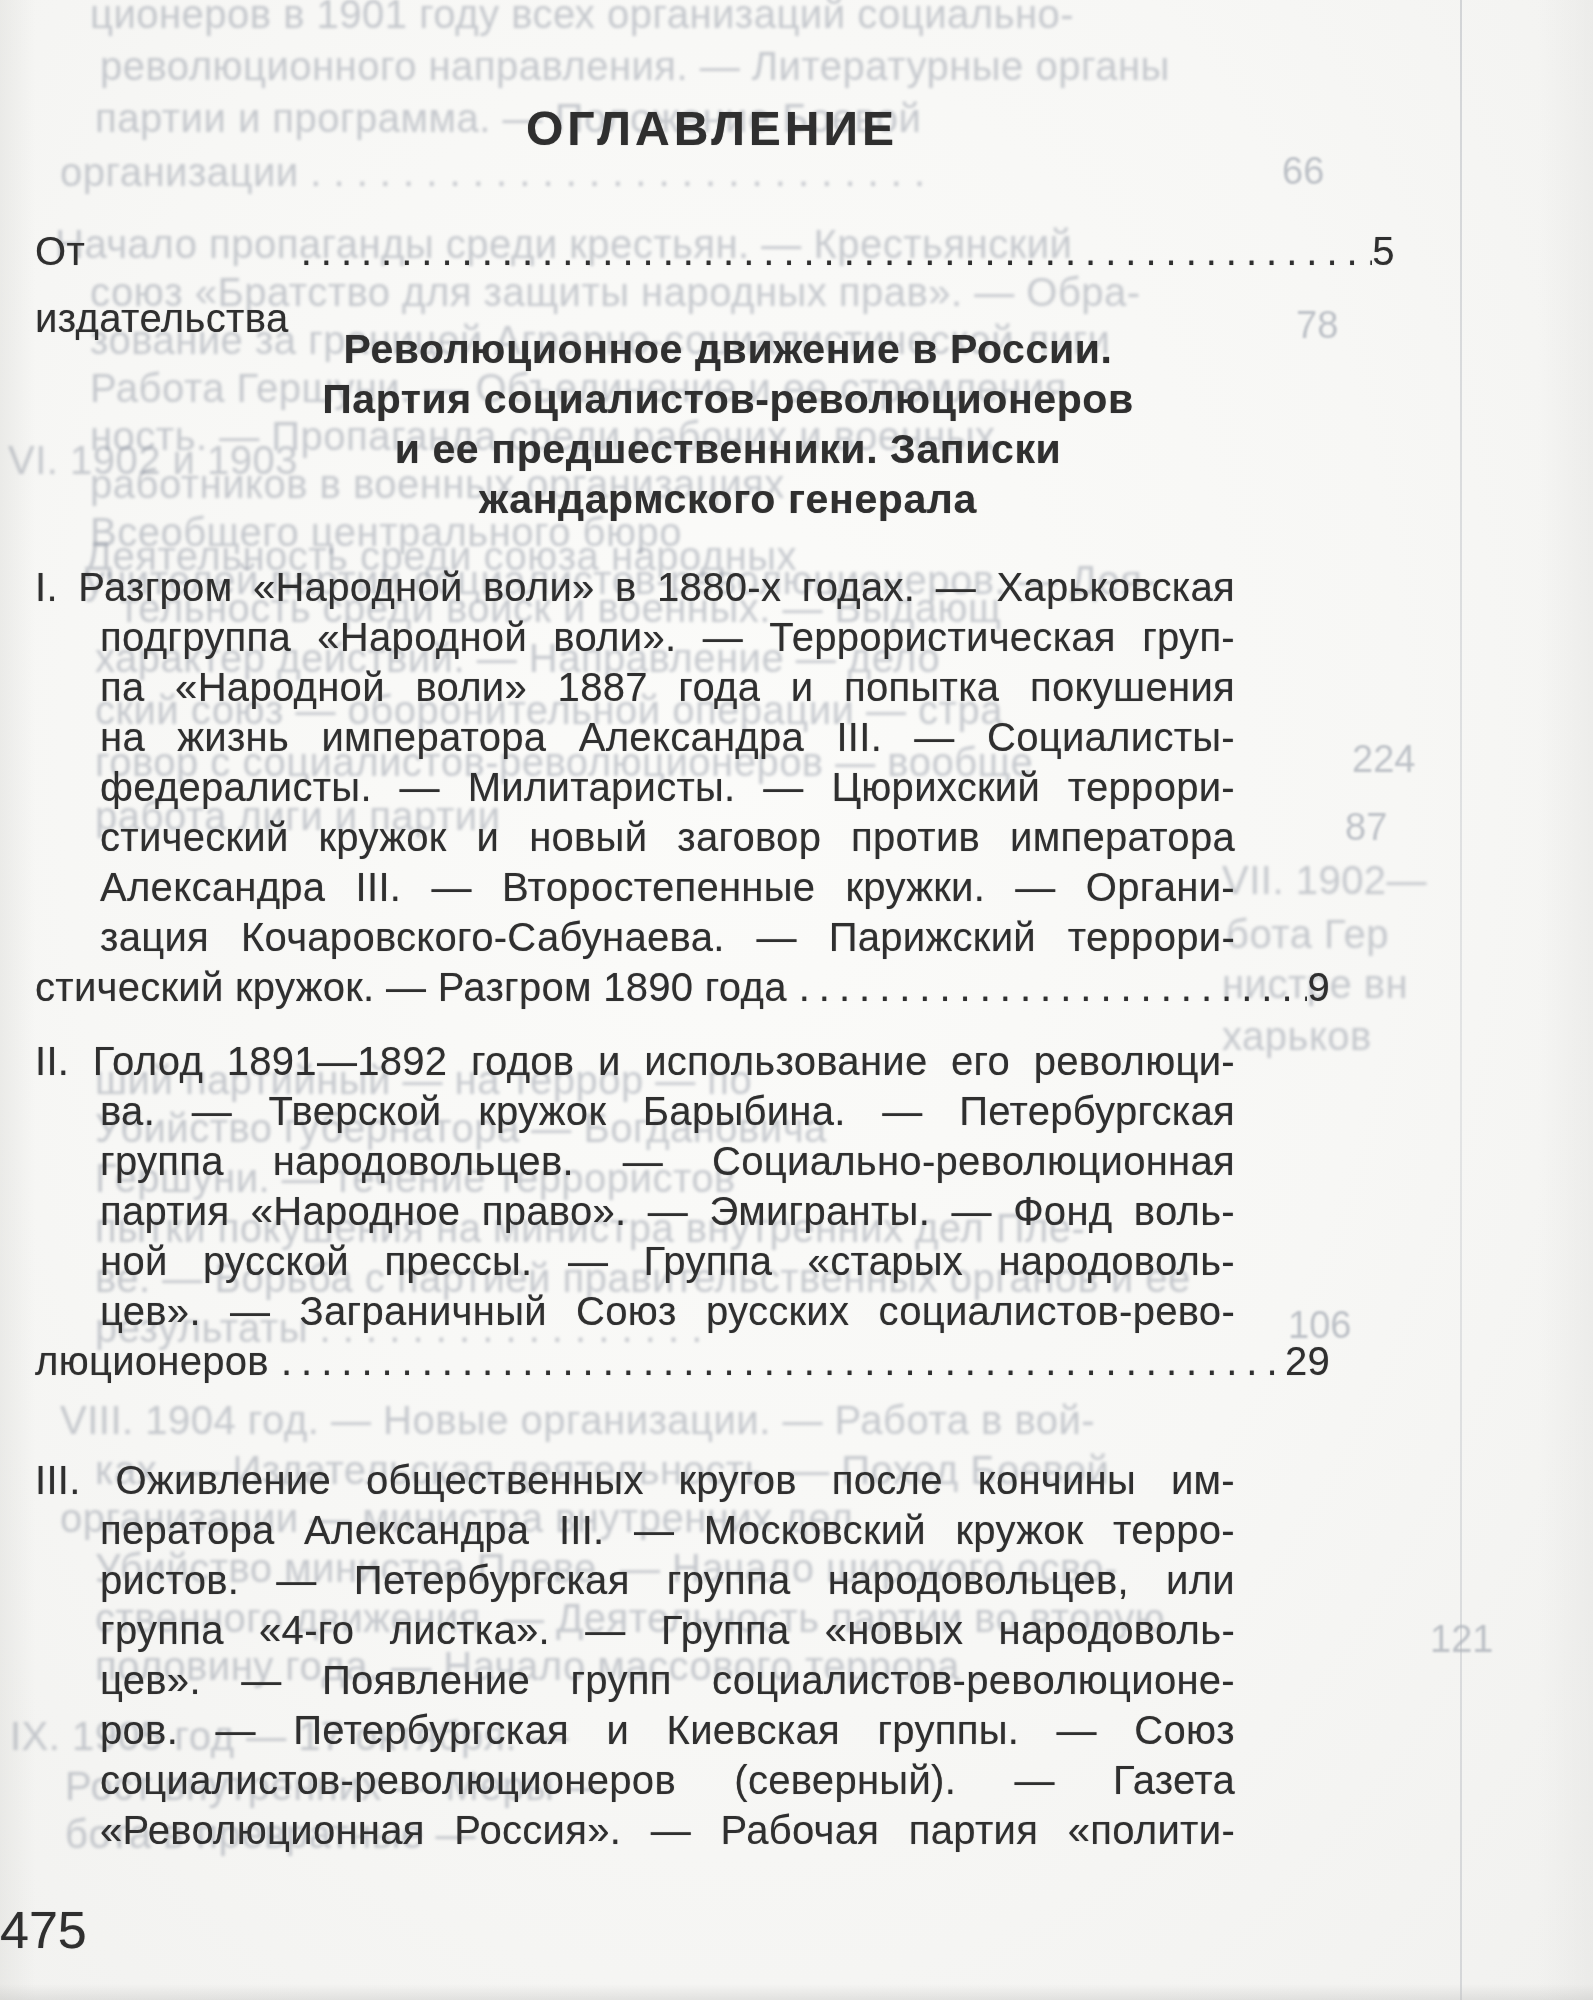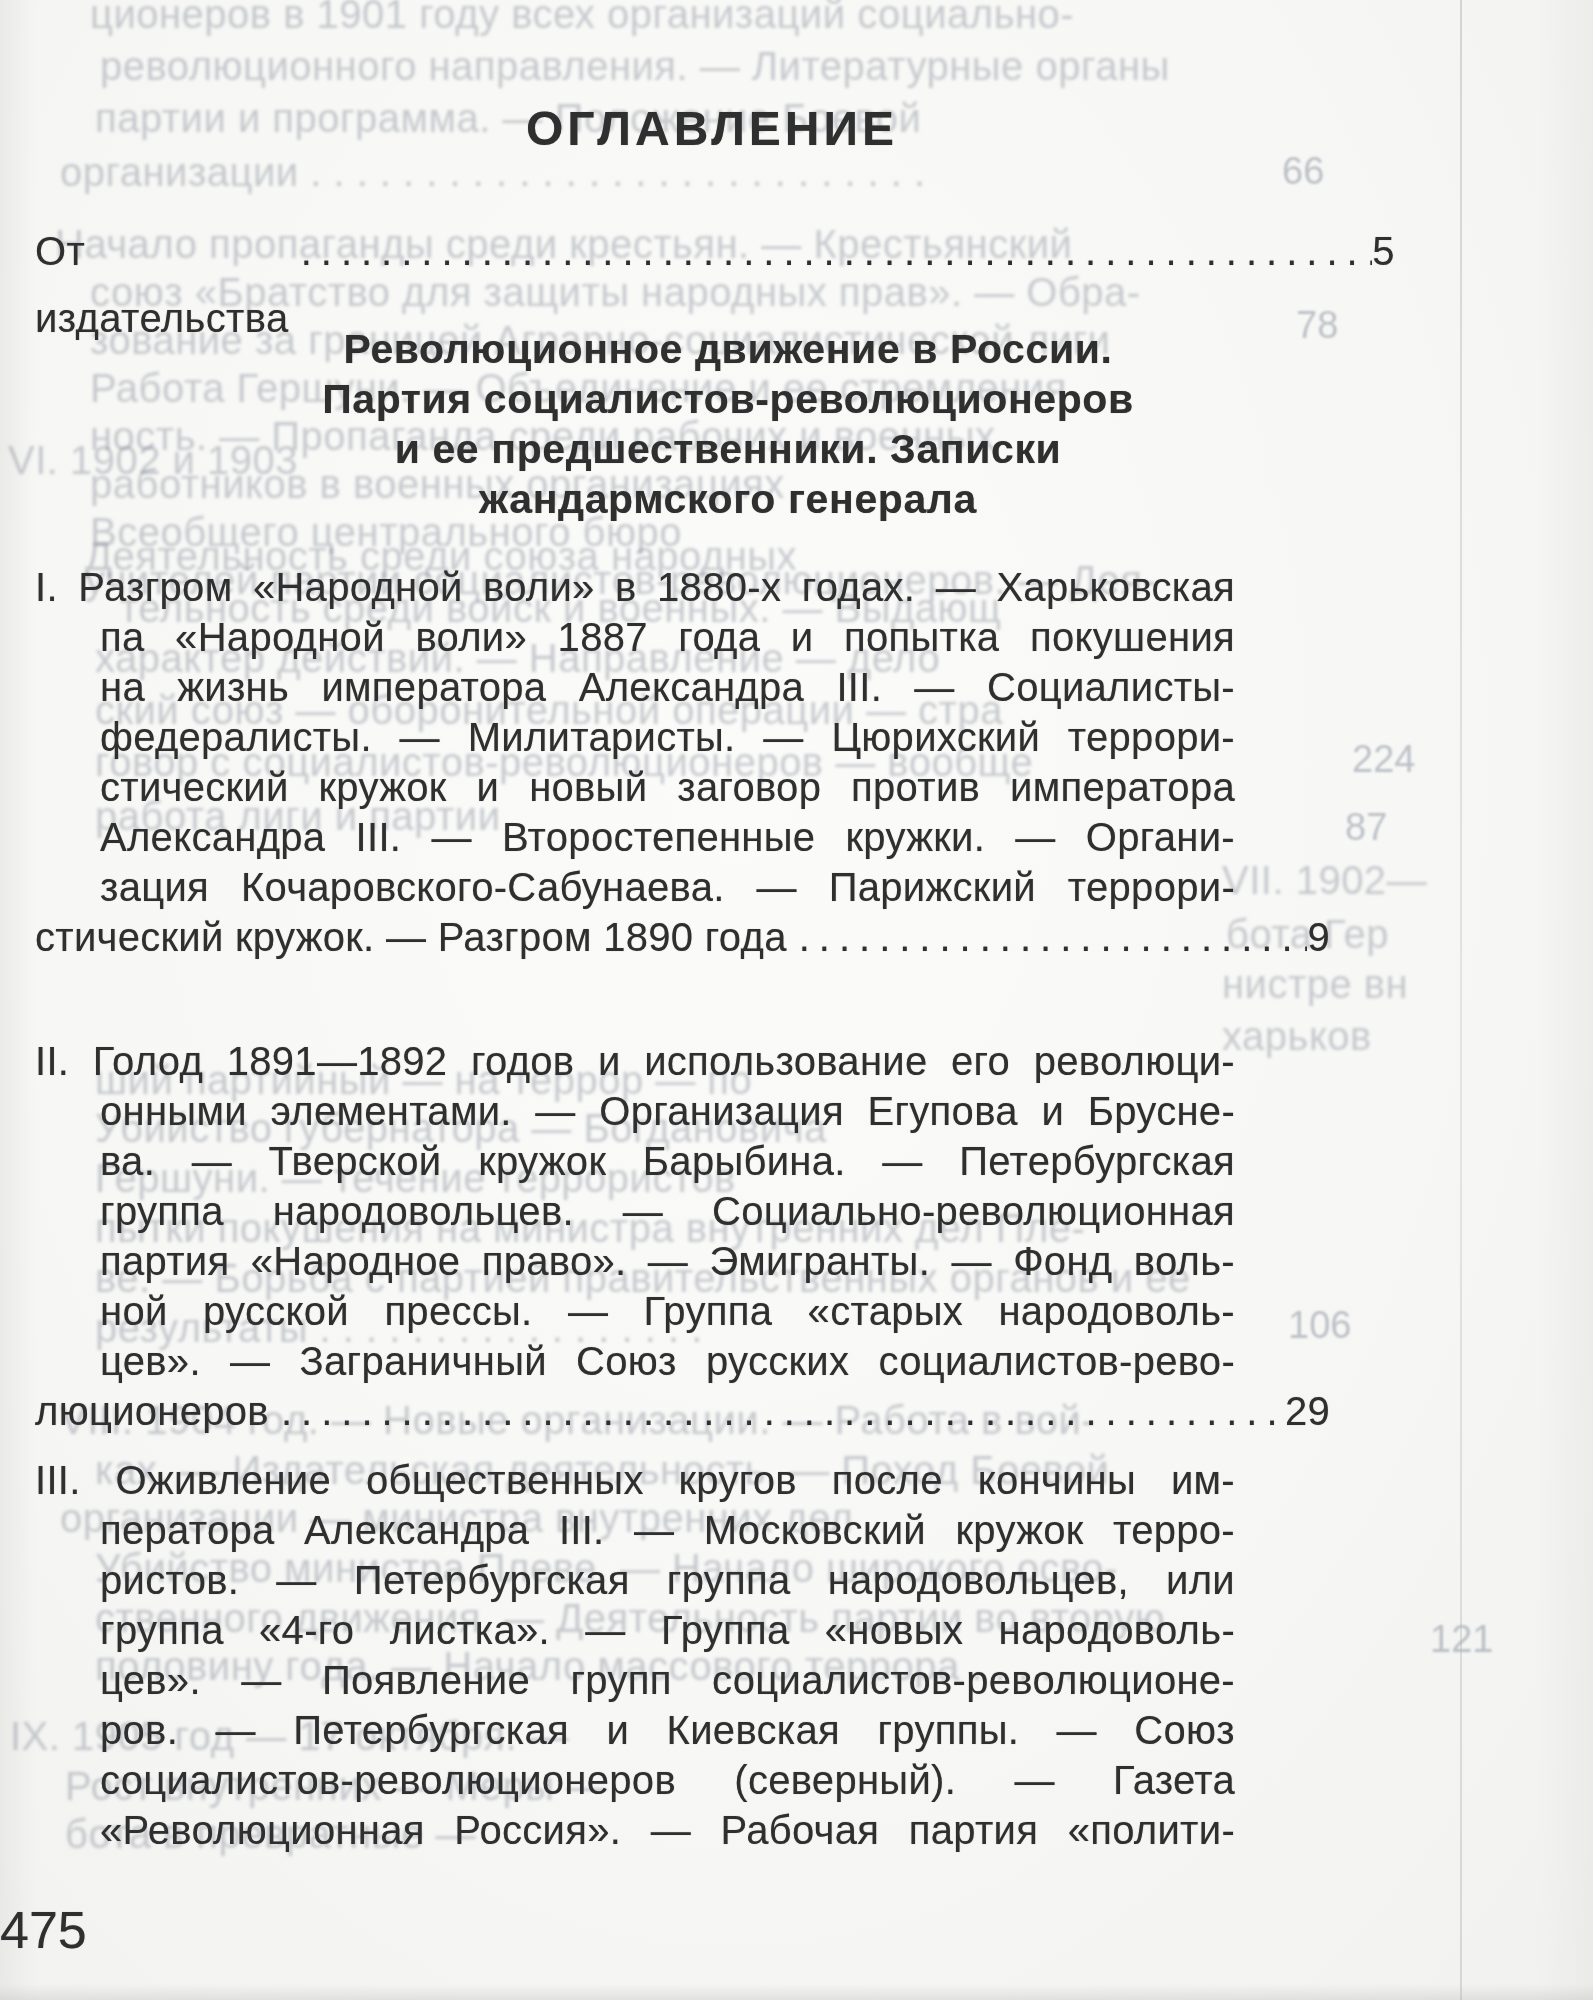--- a/index.html
+++ b/index.html
@@ -134,35 +134,35 @@
   <div class="section-heading ink" id="section-heading">
       <div>Революционное движение в России.</div>
       <div>Партия социалистов-революционеров</div>
       <div>и ее предшественники. Записки</div>
       <div>жандармского генерала</div>
     </div>
 
   <div id="entries">
       <div class="entry ink" style="top: 562px;">
         <div class="tline">I. Разгром «Народной воли» в 1880-х годах. — Харьковская</div>
+        <div class="tline cont">подгруппа «Народной воли». — Террористическая груп-</div>
         <div class="tline cont">па «Народной воли» 1887 года и попытка покушения</div>
         <div class="tline cont">на жизнь императора Александра III. — Социалисты-</div>
         <div class="tline cont">федералисты. — Милитаристы. — Цюрихский террори-</div>
         <div class="tline cont">стический кружок и новый заговор против императора</div>
         <div class="tline cont">Александра III. — Второстепенные кружки. — Органи-</div>
         <div class="tline cont">зация Кочаровского-Сабунаева. — Парижский террори-</div>
         <div class="lastline">
           <span class="txt">стический кружок. — Разгром 1890 года</span>
           <span class="leader">..........................................................................................</span>
           <span class="pgnum">9</span>
         </div>
       </div>
       <div class="entry ink" style="top: 1036px;">
         <div class="tline">II. Голод 1891—1892 годов и использование его революци-</div>
-        <div class="tline cont">онными элементами. — Организация Егупова и Брусне-</div>
         <div class="tline cont">ва. — Тверской кружок Барыбина. — Петербургская</div>
         <div class="tline cont">группа народовольцев. — Социально-революционная</div>
         <div class="tline cont">партия «Народное право». — Эмигранты. — Фонд воль-</div>
         <div class="tline cont">ной русской прессы. — Группа «старых народоволь-</div>
         <div class="tline cont">цев». — Заграничный Союз русских социалистов-рево-</div>
         <div class="lastline">
           <span class="txt">люционеров</span>
           <span class="leader">..........................................................................................</span>
           <span class="pgnum">29</span>
         </div>

